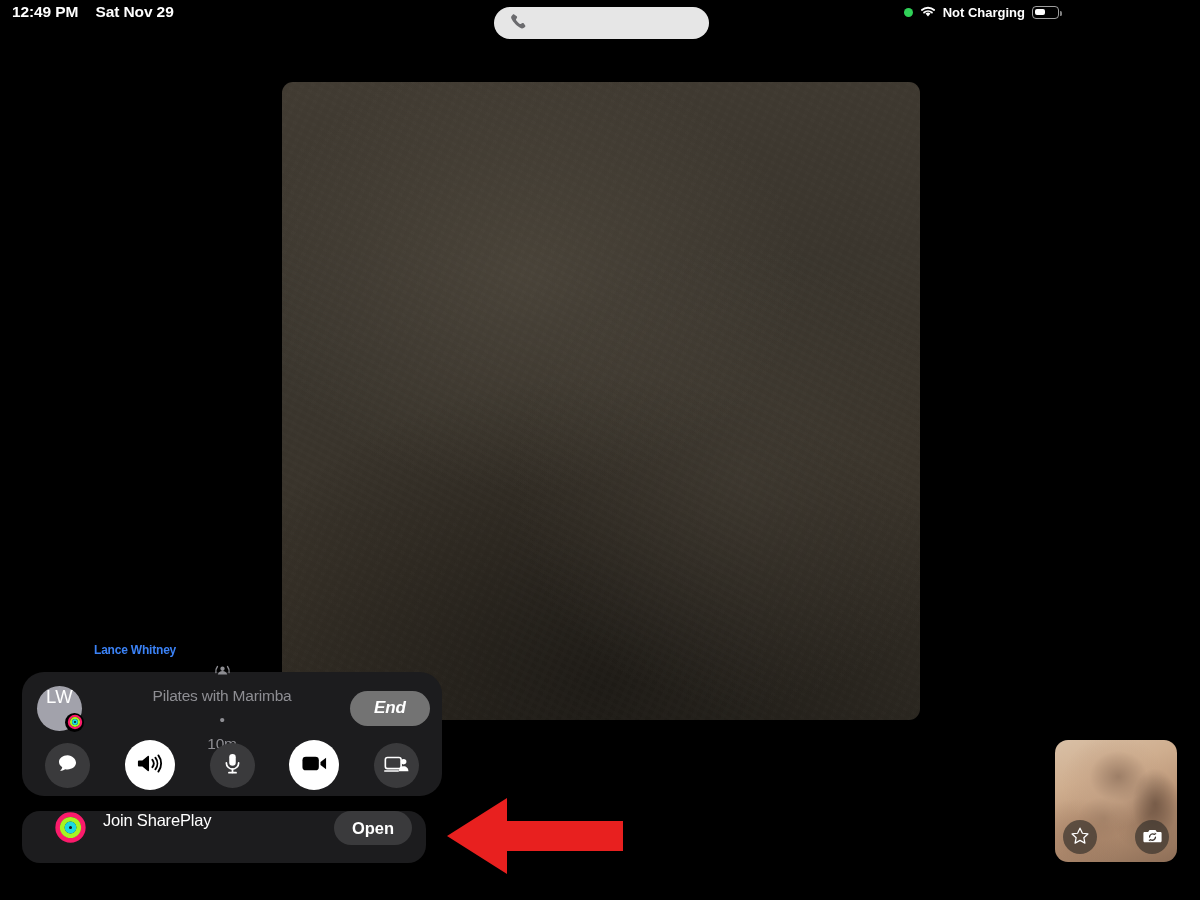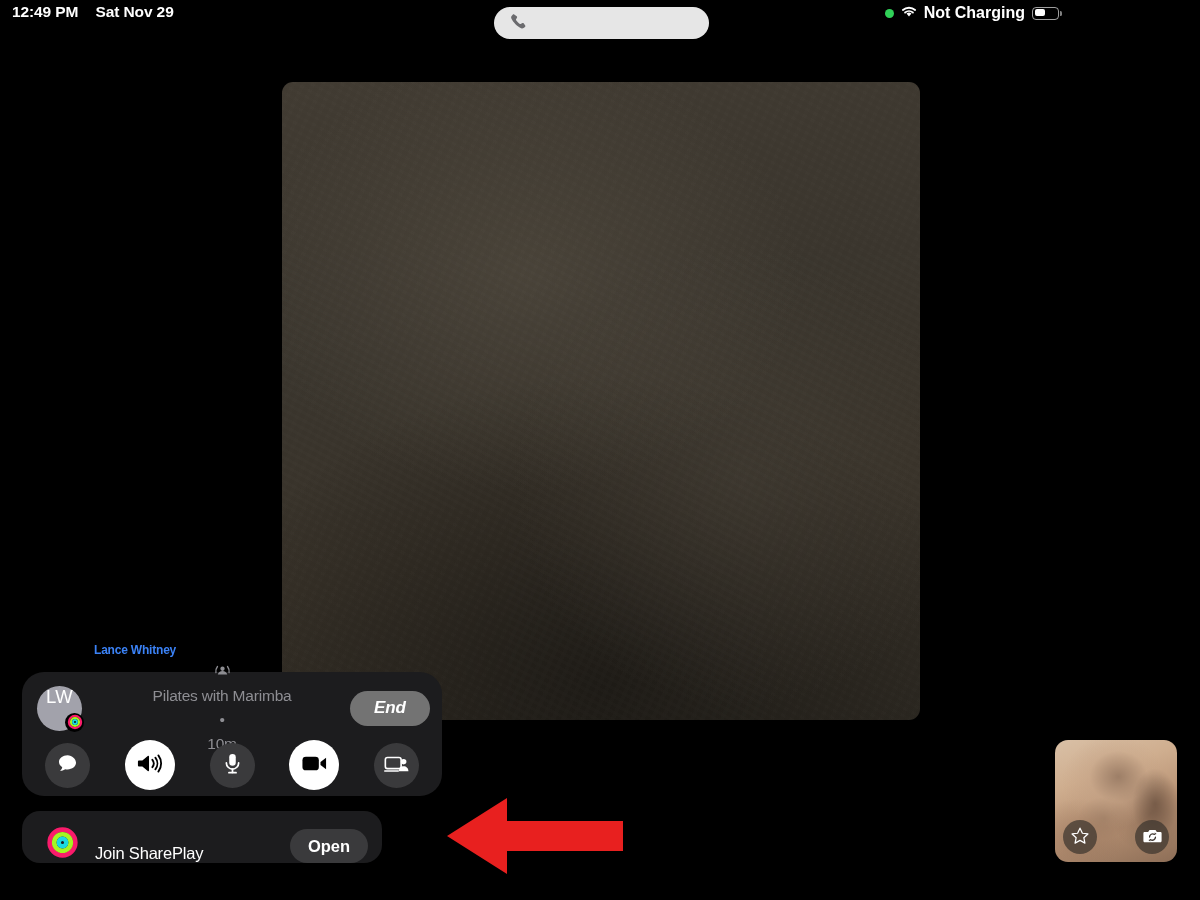--- a/index.html
+++ b/index.html
@@ -42,21 +42,21 @@
     white-space: nowrap;
   }
   .status-right {
     position: absolute;
     right: 9px;
     top: 4px;
     display: flex;
     align-items: center;
     gap: 6px;
     color: #ffffff;
-    font-size: 16px;
+    font-size: 13px;
     font-weight: 600;
     white-space: nowrap;
   }
   .green-dot {
     width: 9px; height: 9px;
     border-radius: 50%;
     background: #30d158;
     display: inline-block;
   }
   .wifi-ico { display: block; }
@@ -241,28 +241,28 @@
   }
   .ctrl.on {
     background: #ffffff;
   }
 
   
   .shareplay-bar {
     position: absolute;
     left: 22px;
     top: 811px;
-    width: 360px;
+    width: 404px;
     height: 52px;
     background: #1c1c1e;
     border-radius: 18px;
     z-index: 30;
     display: flex;
-    align-items: flex-end;
-    padding: 0 14px 0 24px;
+    align-items: flex-start;
+    padding: 0 14px 0 32px;
   }
   .sp-label {
     margin-left: 16px;
     flex: 1 1 auto;
     color: #ffffff;
     font-size: 16.5px;
     font-weight: 400;
     letter-spacing: -0.2px;
     white-space: nowrap;
   }

